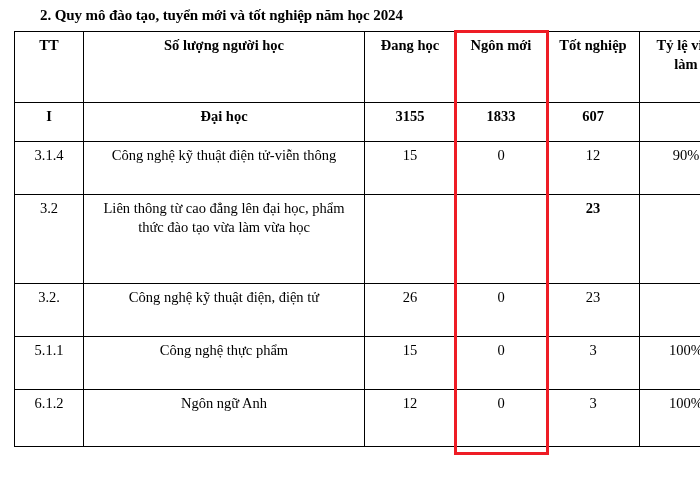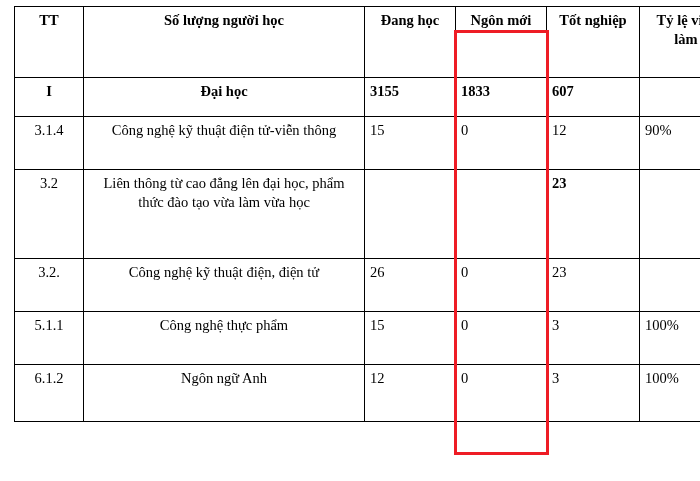--- a/index.html
+++ b/index.html
@@ -59,21 +59,21 @@
     text-align: center;
     vertical-align: top;
     padding-top: 6px;
   }
   td.name {
     text-align: center;
     padding-left: 12px;
     padding-top: 6px;
   }
   td.num {
-    text-align: left;
+    text-align: center;
     vertical-align: top;
     padding-top: 6px;
   }
   tr.section td {
     font-weight: bold;
   }
   tr.section td.tt { text-align: center; }
   td.bold { font-weight: bold; }
 
   
@@ -91,20 +91,21 @@
     border: 3px solid #ee1c25;
     pointer-events: none;
     box-sizing: border-box;
   }
 </style>
 </head>
 <body>
 
 <div class="page">
 
+  <div class="doc-title">2. Quy mô đào tạo, tuyển mới và tốt nghiệp năm học 2024</div>
 
   <table class="qm-table">
     <thead>
       <tr class="r-head">
         <th class="c-tt">TT</th>
         <th class="c-name">Số lượng người học</th>
         <th class="c-dang">Đang học</th>
         <th class="c-tuyen">Ngôn mới</th>
         <th class="c-tot">Tốt nghiệp</th>
         <th class="c-ty">Tỷ lệ việc làm</th>

